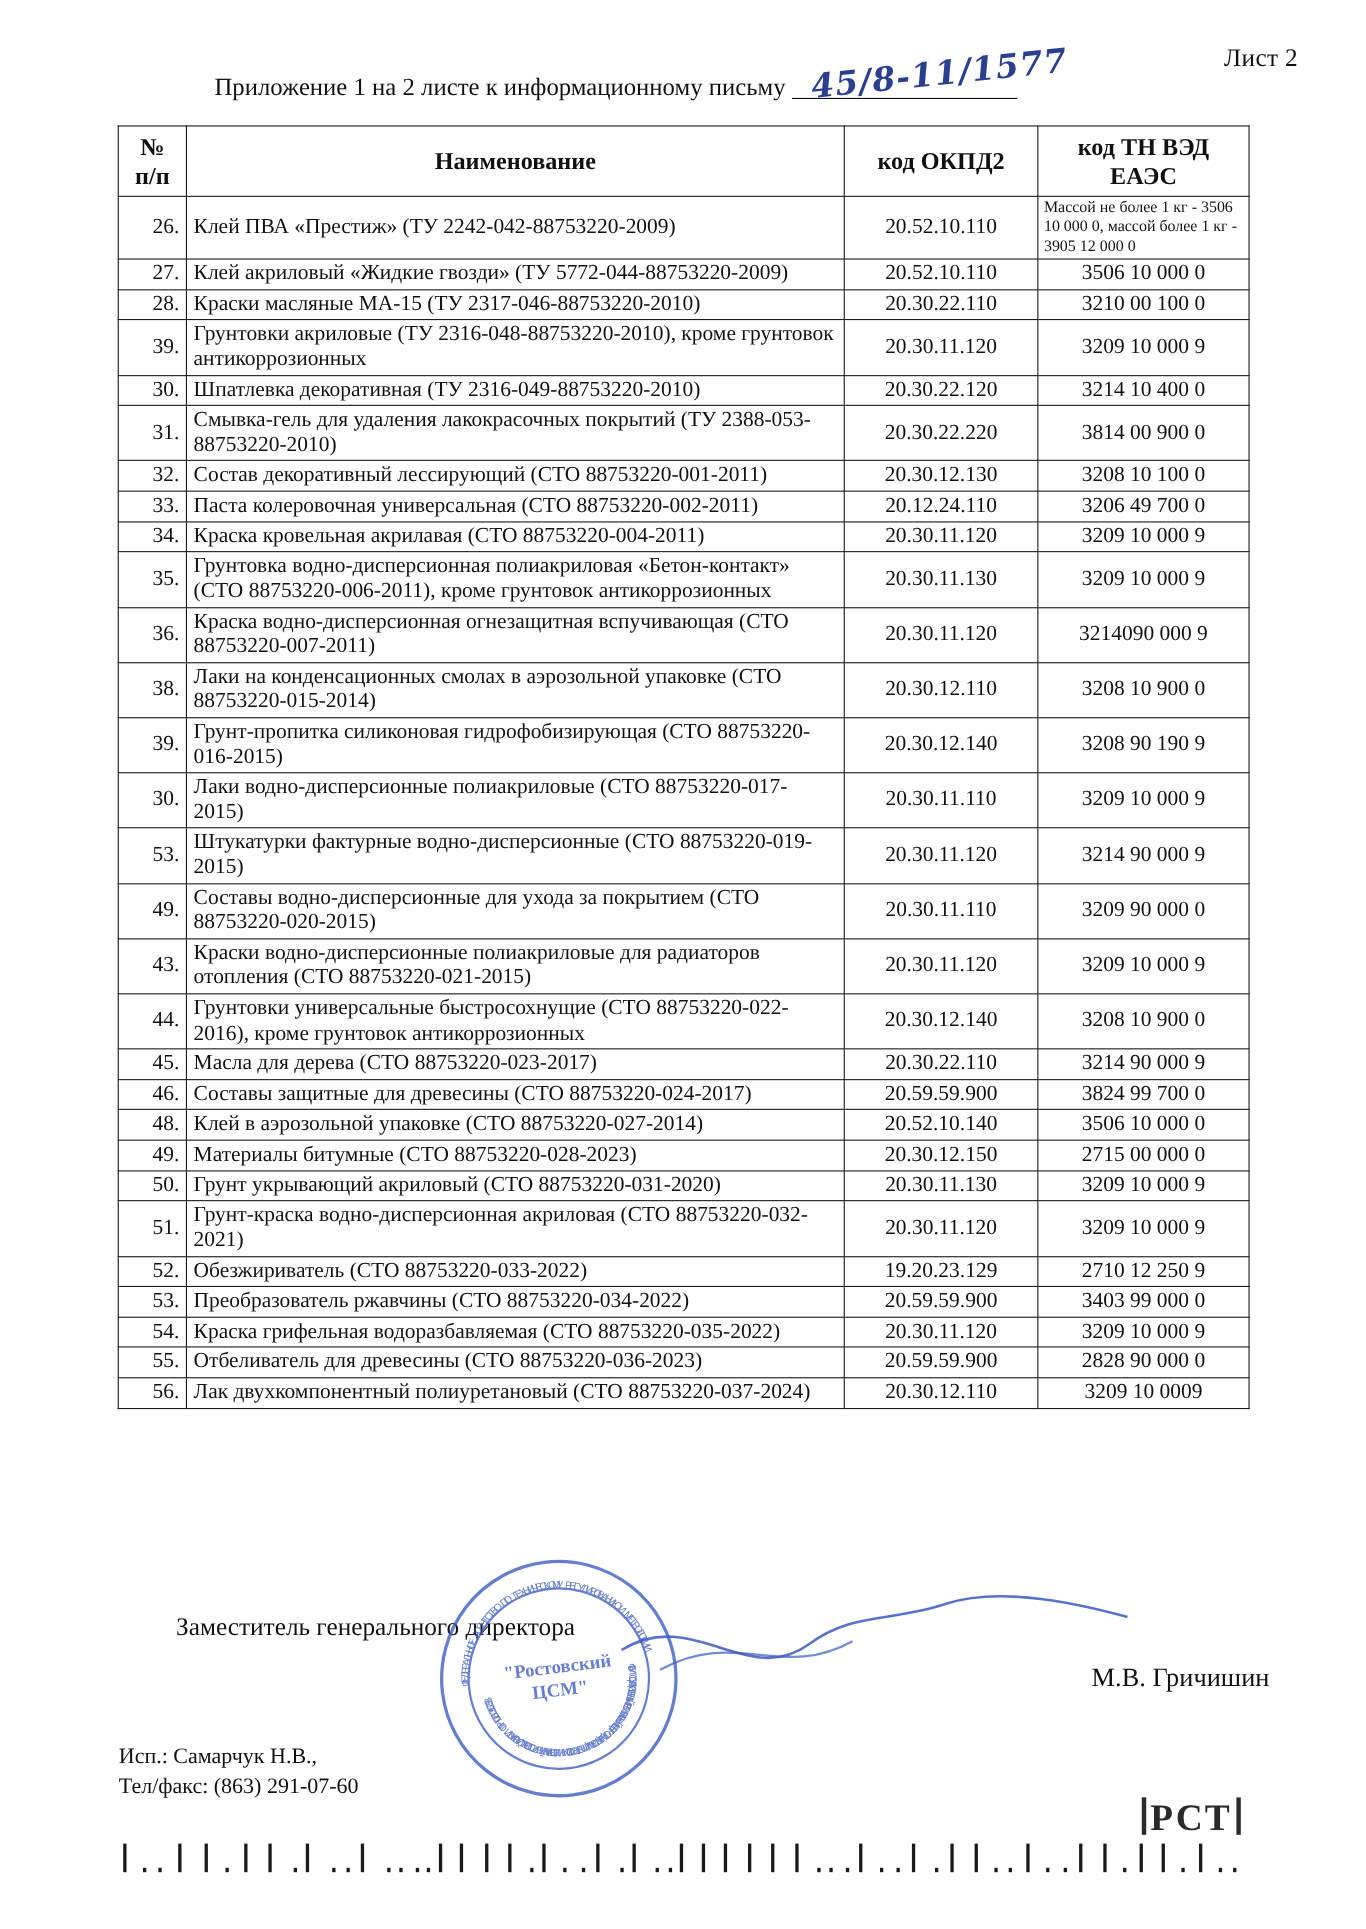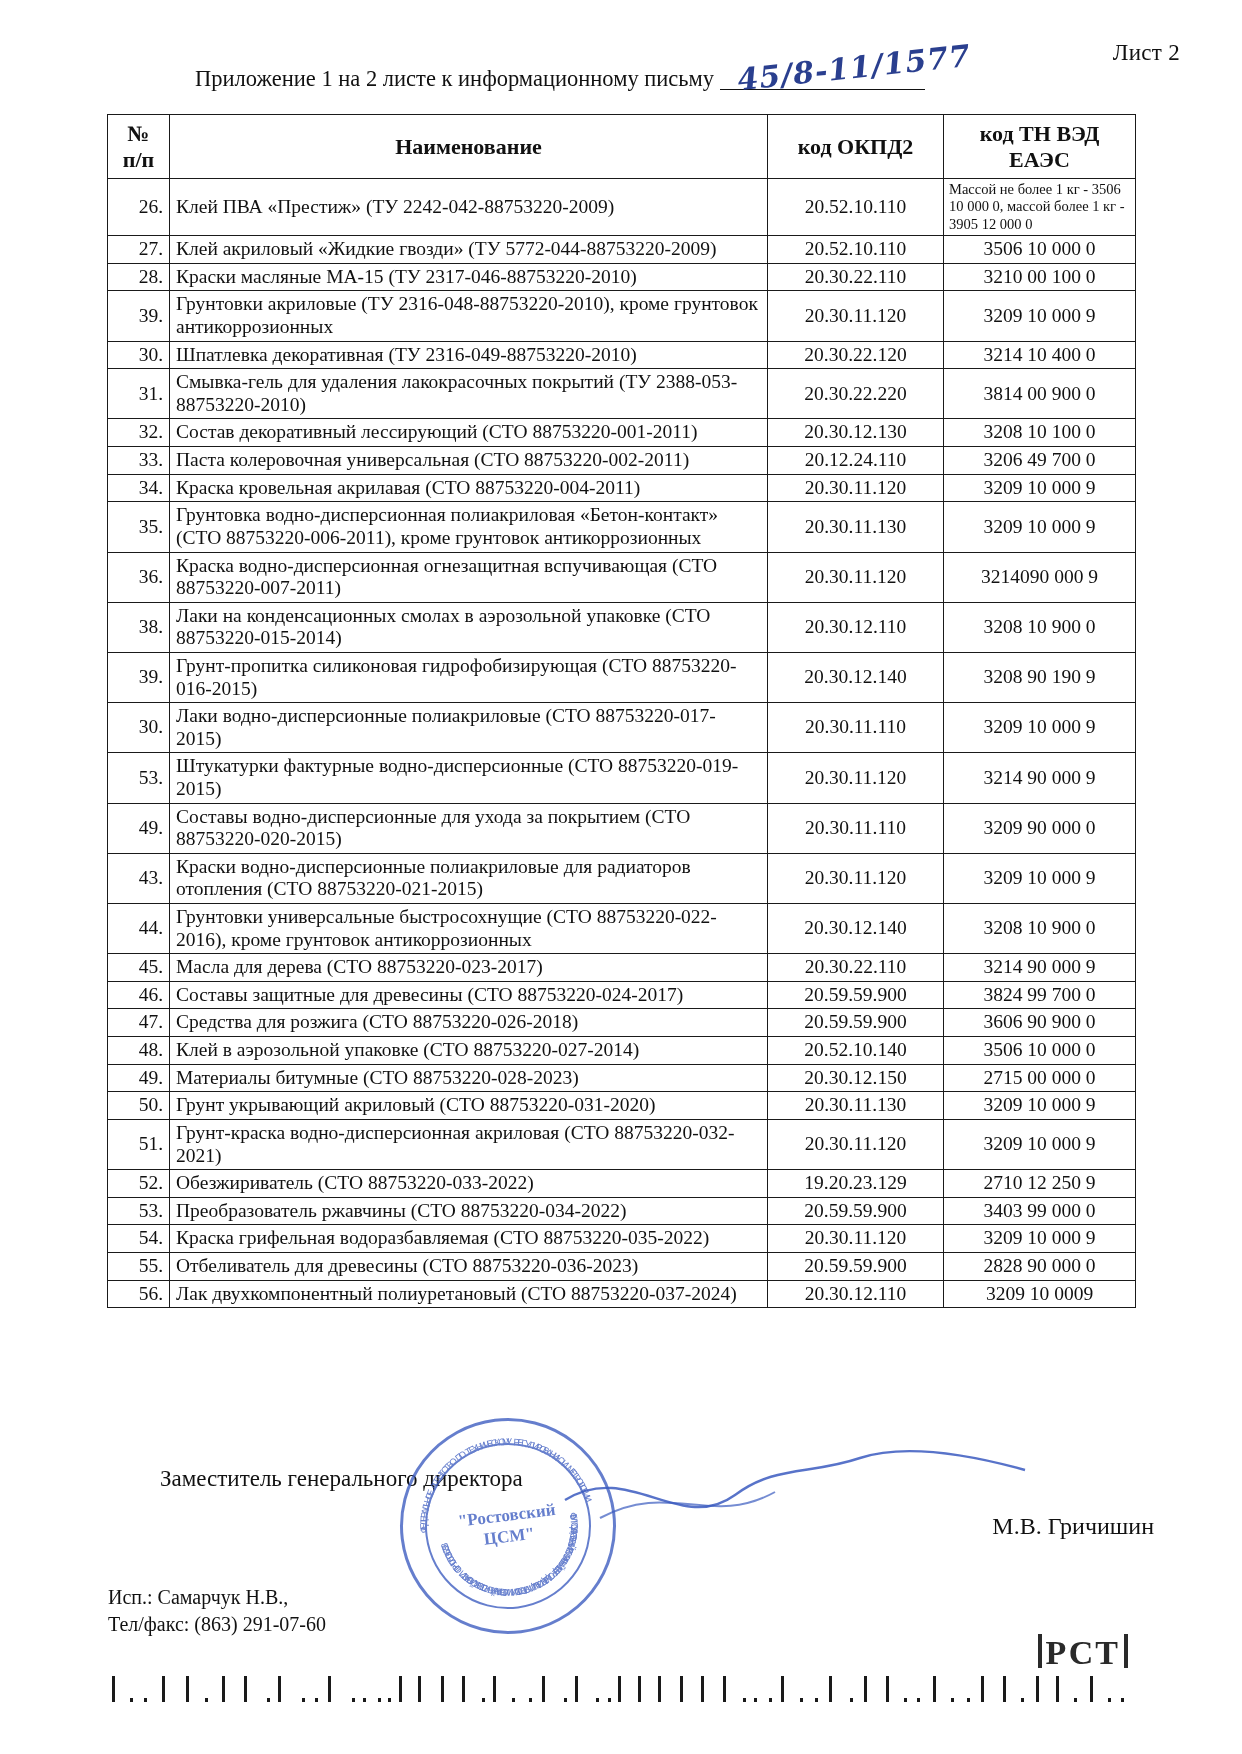--- a/index.html
+++ b/index.html
@@ -368,26 +368,20 @@
           <td class="num">45.</td>
           <td class="name">Масла для дерева (СТО 88753220-023-2017)</td>
           <td class="code">20.30.22.110</td>
           <td class="code">3214 90 000 9</td>
         </tr>
         <tr>
           <td class="num">46.</td>
           <td class="name">Составы защитные для древесины (СТО 88753220-024-2017)</td>
           <td class="code">20.59.59.900</td>
           <td class="code">3824 99 700 0</td>
-        </tr>
-        <tr>
-          <td class="num">47.</td>
-          <td class="name">Средства для розжига (СТО 88753220-026-2018)</td>
-          <td class="code">20.59.59.900</td>
-          <td class="code">3606 90 900 0</td>
         </tr>
         <tr>
           <td class="num">48.</td>
           <td class="name">Клей в аэрозольной упаковке (СТО 88753220-027-2014)</td>
           <td class="code">20.52.10.140</td>
           <td class="code">3506 10 000 0</td>
         </tr>
         <tr>
           <td class="num">49.</td>
           <td class="name">Материалы битумные (СТО 88753220-028-2023)</td>

